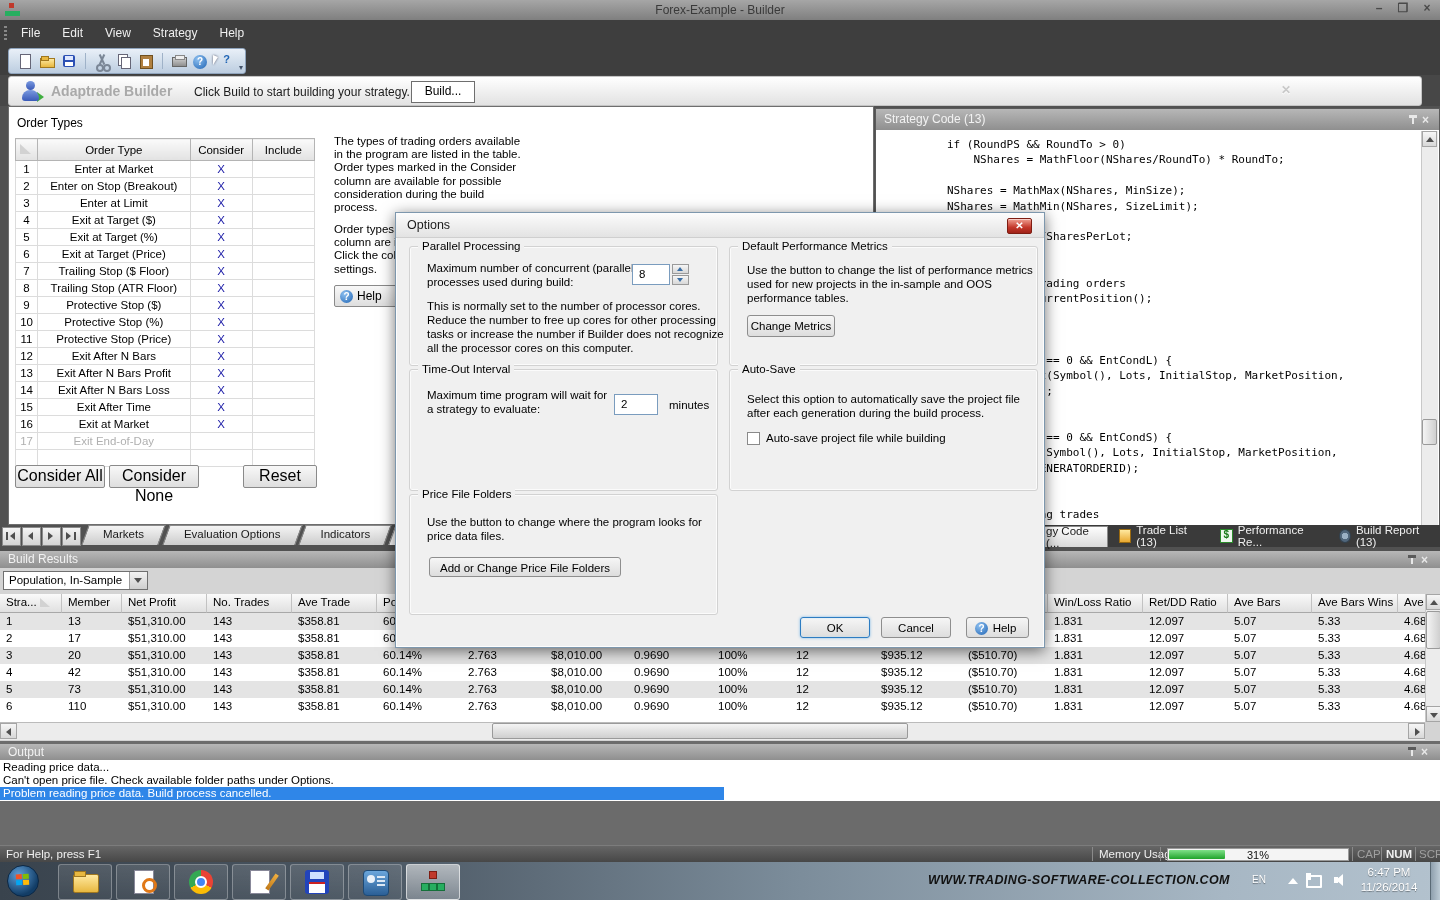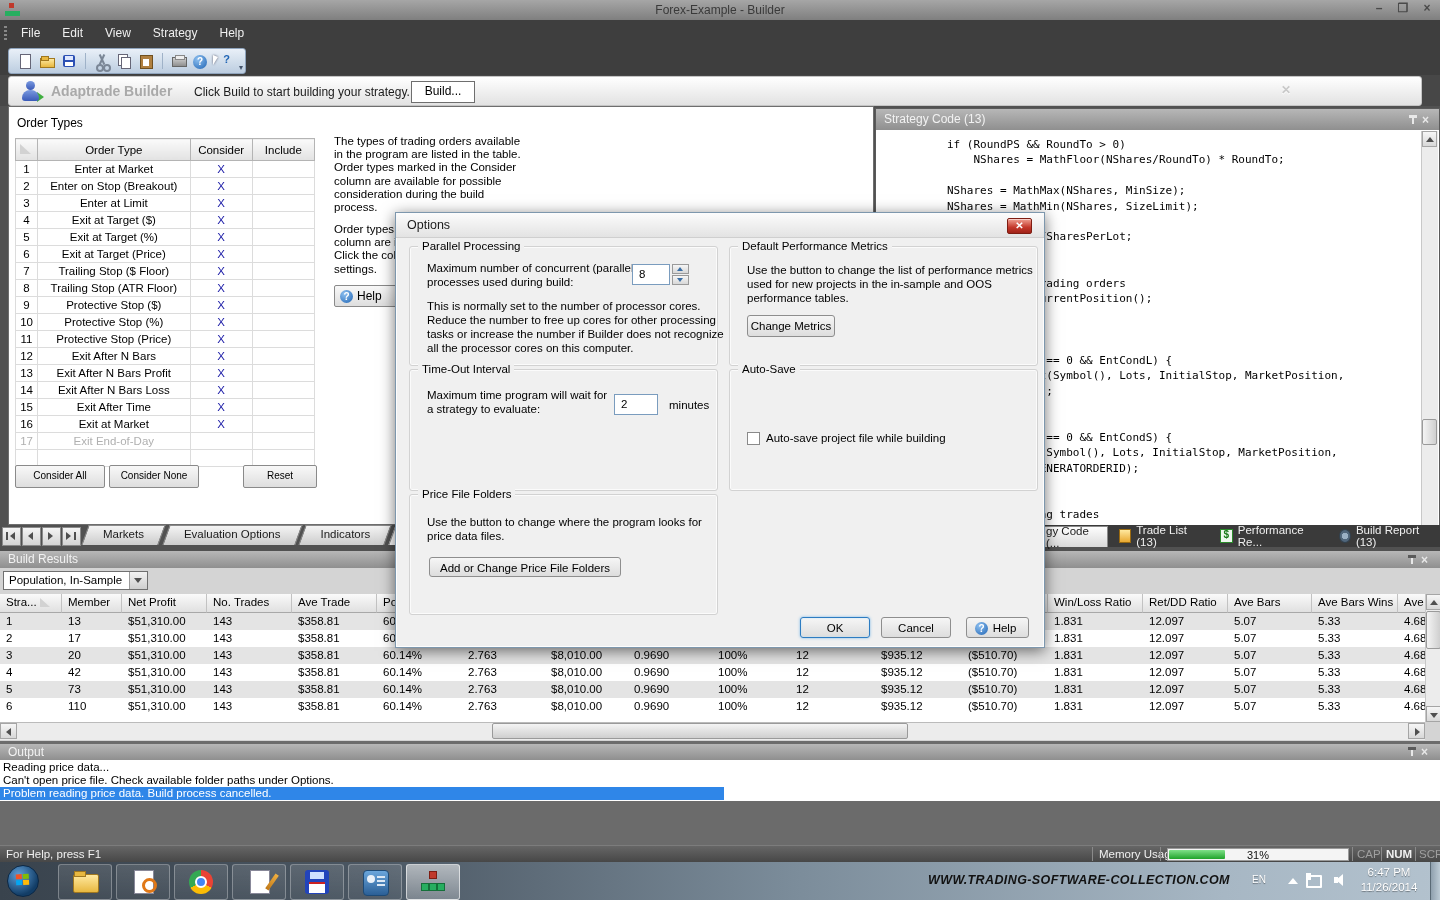--- a/index.html
+++ b/index.html
@@ -73,21 +73,21 @@
 
   table.ot{position:absolute;left:6px;top:31px;width:300px;border-collapse:collapse;background:#fff;table-layout:fixed;}
   table.ot td,table.ot th{border:1px solid #dcdcdc;font-weight:normal;font-size:11.5px;height:16px;
     text-align:center;overflow:hidden;white-space:nowrap;padding:0 2px;}
   table.ot th{background:linear-gradient(#fafafa,#e2e2e2);border-color:#b4b4b4;height:21px;position:relative;}
   table.ot{border:1px solid #b91c1c;}
   .ot-sort{position:absolute;left:4px;top:5px;width:0;height:0;border-bottom:10px solid #d2d2d2;border-right:11px solid transparent;}
   td.c-x{color:#1a1aa6;font-weight:bold;font-size:12px;}
   tr.dim td{color:#b0b0b0;}
   .ot-btn{position:absolute;height:21px;background:linear-gradient(#f8f8f8,#dedede);border:1px solid #8a8a8a;
-    border-radius:2px;font-size:10px;text-align:center;line-height:20px;top:358px;}
+    border-radius:2px;font-size:16px;text-align:center;line-height:20px;top:358px;}
   .desc{position:absolute;left:325px;top:28px;width:215px;white-space:pre;line-height:13.2px;font-size:11.5px;}
   .desc2{top:116px;}
   .help-mini{position:absolute;left:325px;top:178px;width:66px;height:22px;background:linear-gradient(#f8f8f8,#dedede);
     border:1px solid #8a8a8a;border-radius:2px;display:flex;align-items:center;gap:4px;padding-left:5px;box-sizing:border-box;font-size:12px;}
 
   
   .dock{position:absolute;left:875px;top:2px;width:565px;height:437px;background:#fff;border:1px solid #5a5a5a;box-sizing:border-box;}
   .dock-title{position:absolute;left:0;top:0;width:100%;height:21px;background:linear-gradient(#b7b7b7,#8f8f8f);
     color:#f2f2f2;font-size:12px;line-height:20px;padding-left:8px;box-sizing:border-box;}
   .panel-ctl{position:absolute;top:3px;display:flex;gap:8px;align-items:center;}
@@ -855,20 +855,22 @@
     <div class="gb" style="left:333px;top:33px;width:307px;height:118px;">
       <span class="gb-label">Default Performance Metrics</span>
       <div class="gb-text" style="left:17px;top:16px;">Use the button to change the list of performance metrics
 used for new projects in the in-sample and OOS
 performance tables.</div>
       <div class="dlg-btn" style="left:17px;top:68px;width:88px;height:22px;">Change Metrics</div>
     </div>
 
     <div class="gb" style="left:333px;top:156px;width:307px;height:120px;">
       <span class="gb-label">Auto-Save</span>
+      <div class="gb-text" style="left:17px;top:22px;">Select this option to automatically save the project file
+after each generation during the build process.</div>
       <span class="checkbox" style="left:17px;top:62px;"></span>
       <span class="cb-label" style="left:36px;top:62px;text-align:center;">Auto-save project file while building</span>
     </div>
 
     <div class="dlg-btn focus" style="left:404px;top:404px;width:70px;">OK</div>
     <div class="dlg-btn" style="left:485px;top:404px;width:70px;">Cancel</div>
     <div class="dlg-btn" style="left:570px;top:404px;width:63px;">
       <span class="qmark helpbtn-ico" style="width:13px;height:13px;line-height:13px;">?</span>
       <span style="margin-left:14px;">Help</span>
     </div>

